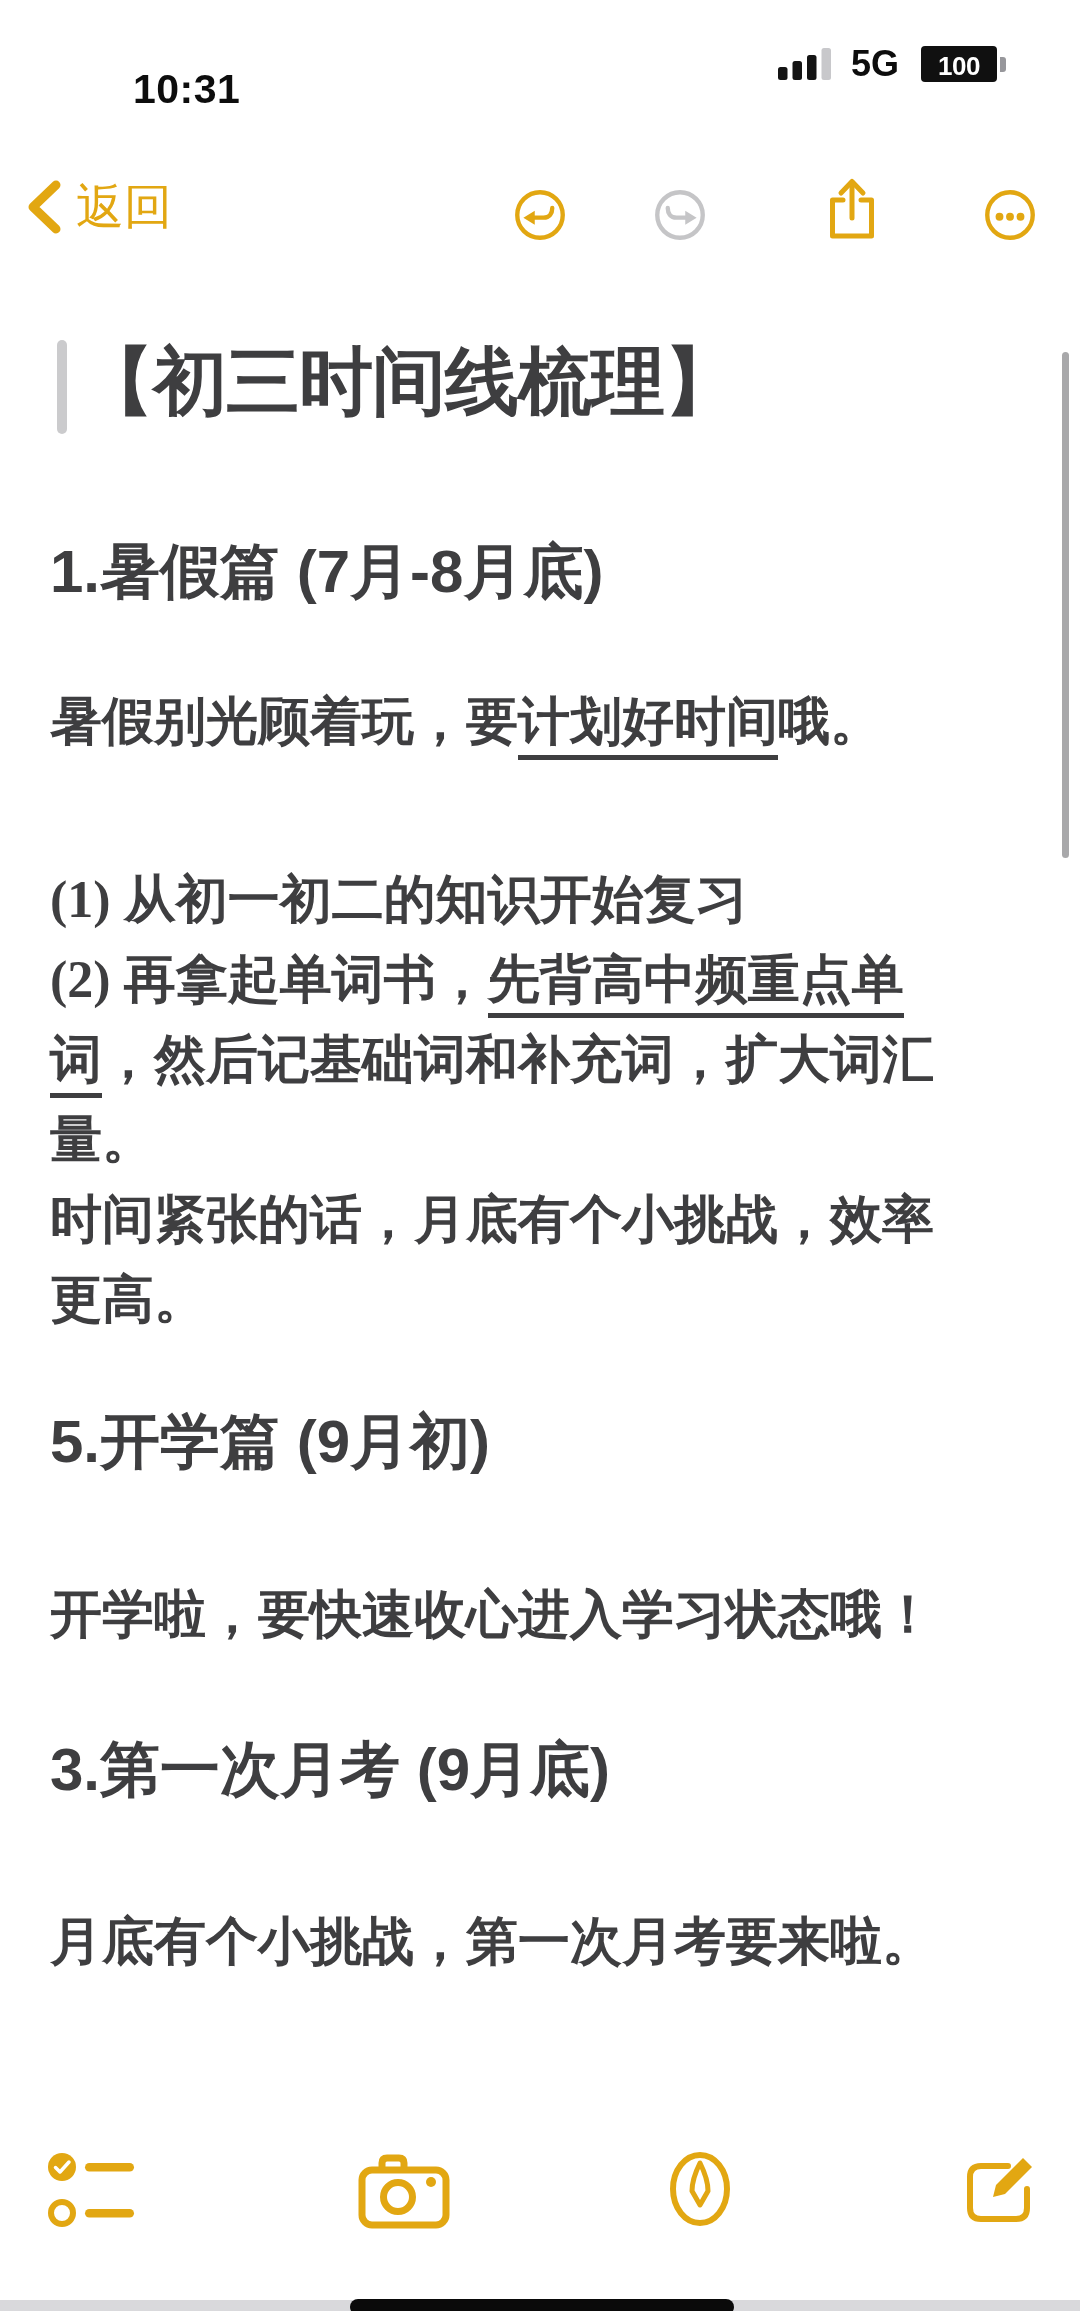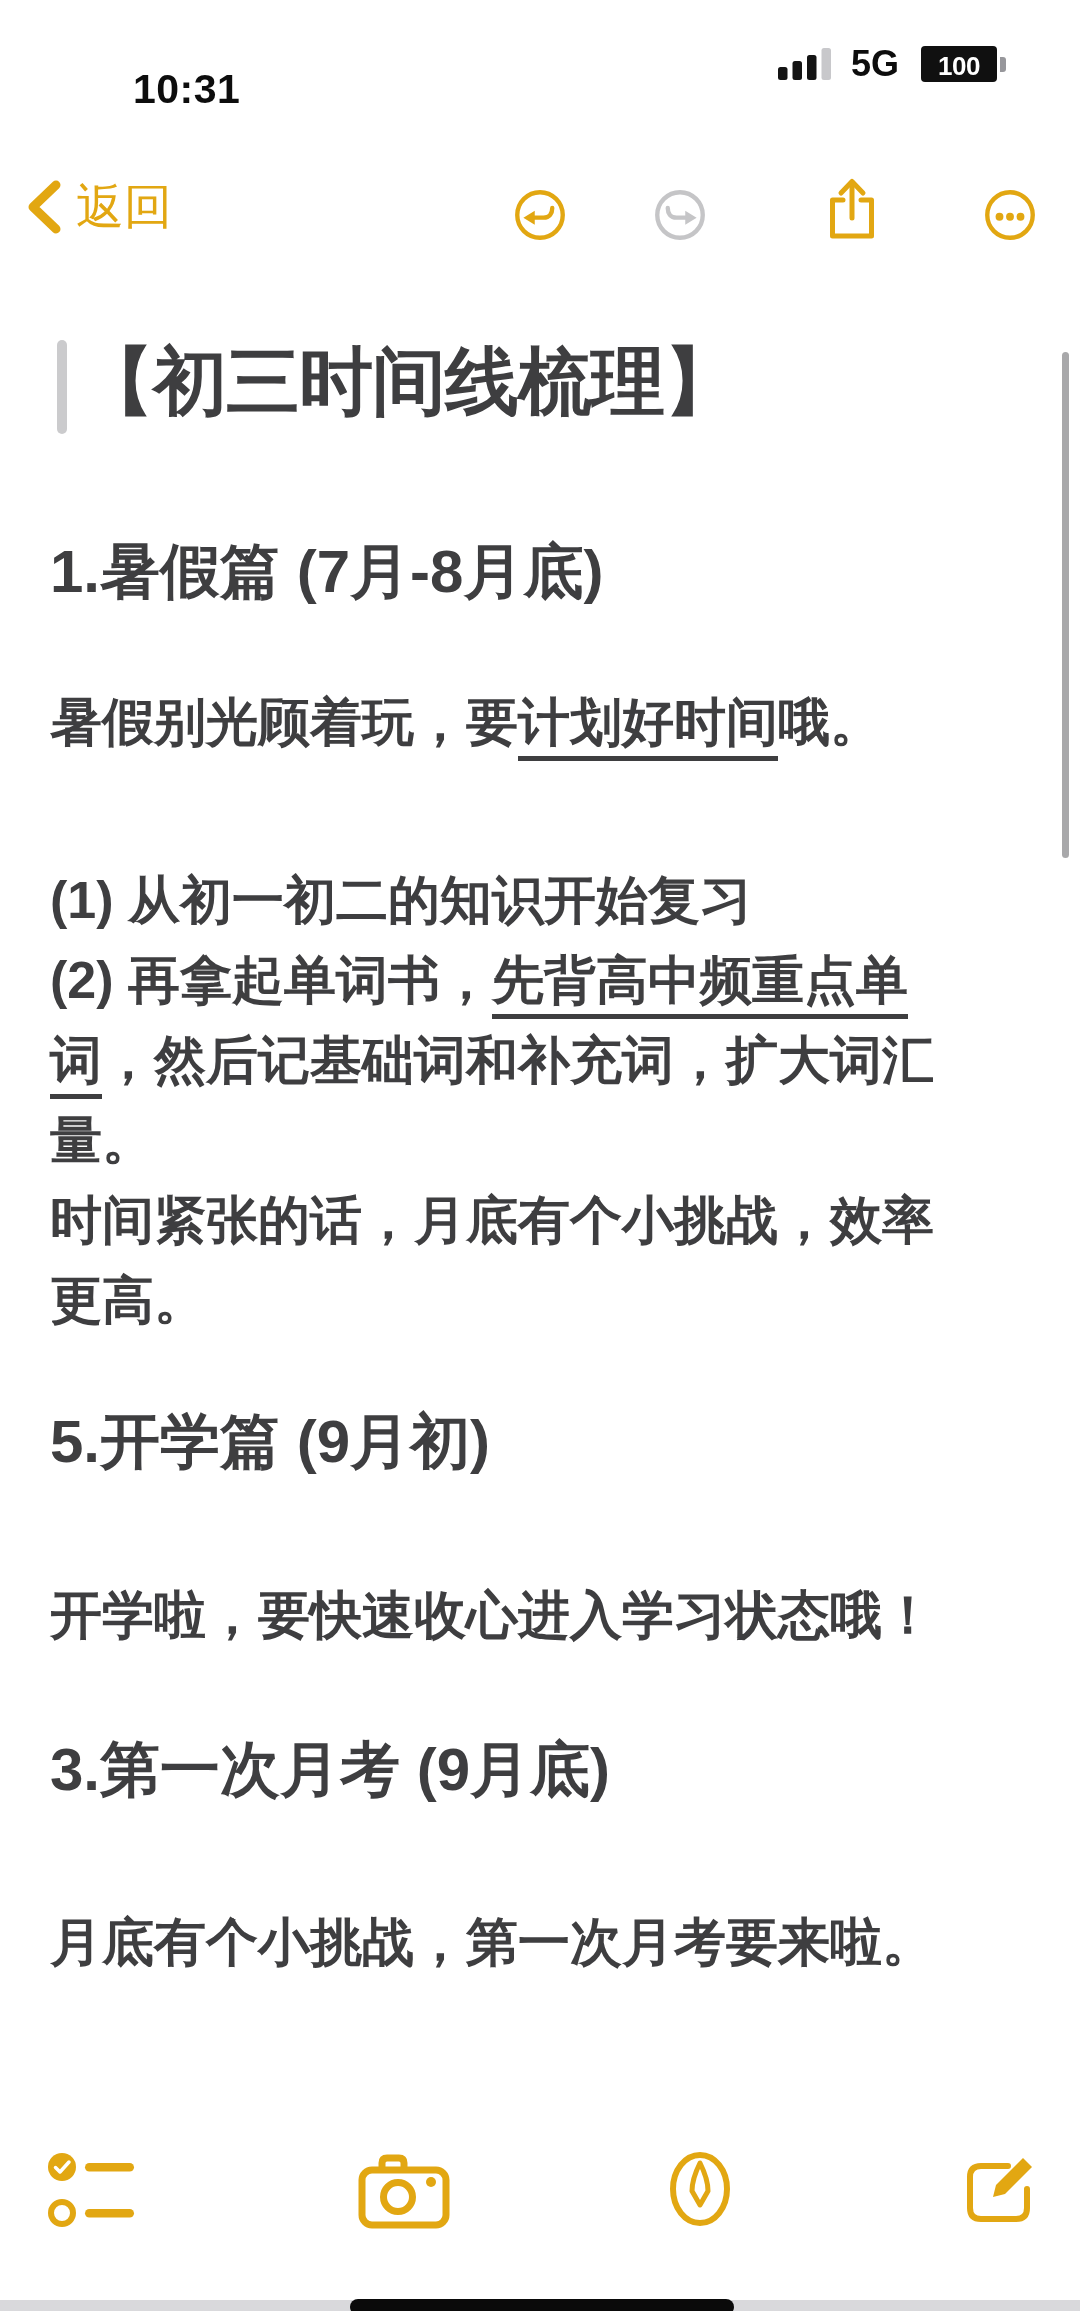--- a/index.html
+++ b/index.html
@@ -18,21 +18,21 @@
   .battery-nub{left:1000px;top:57px;width:6px;height:15px;background:#97979b;border-radius:0 3px 3px 0;}
   
   .back{left:24px;top:178px;display:flex;align-items:center;cursor:pointer;}
   .back-label{font-size:48px;font-weight:500;color:var(--accent);margin-left:14px;line-height:56px;}
   .navbtn{width:56px;height:66px;display:flex;align-items:center;justify-content:center;cursor:pointer;}
   
   .txt{color:var(--text);white-space:nowrap;}
   .title-block{left:80px;top:332px;font-size:74px;line-height:100px;font-weight:800;letter-spacing:-1px;}
   .marker-bar{left:57px;top:340px;width:10px;height:94px;background:#cbcbcd;border-radius:5px;}
   .h-block{font-size:60px;line-height:80px;font-weight:800;left:50px;}
-  .p-block{font-size:52px;line-height:80px;font-weight:600;left:50px;}
+  .p-block{font-size:52px;line-height:80px;font-weight:600;left:50px;font-family:Liberation Serif, serif;}
   .u{border-bottom:5px solid currentColor;padding-bottom:5px;}
   .scrollbar{left:1062px;top:352px;width:7px;height:506px;background:#a8a8aa;border-radius:4px;}
   
   .toolbtn{position:absolute;display:flex;align-items:center;justify-content:center;cursor:pointer;}
   .bottom-strip{left:0;top:2300px;width:1080px;height:11px;background:#d9d9dc;}
   .home{left:350px;top:2299px;width:384px;height:16px;background:#0a0a0a;border-radius:8px;}
   svg{display:block;}
 </style>
 </head>
 <body>

